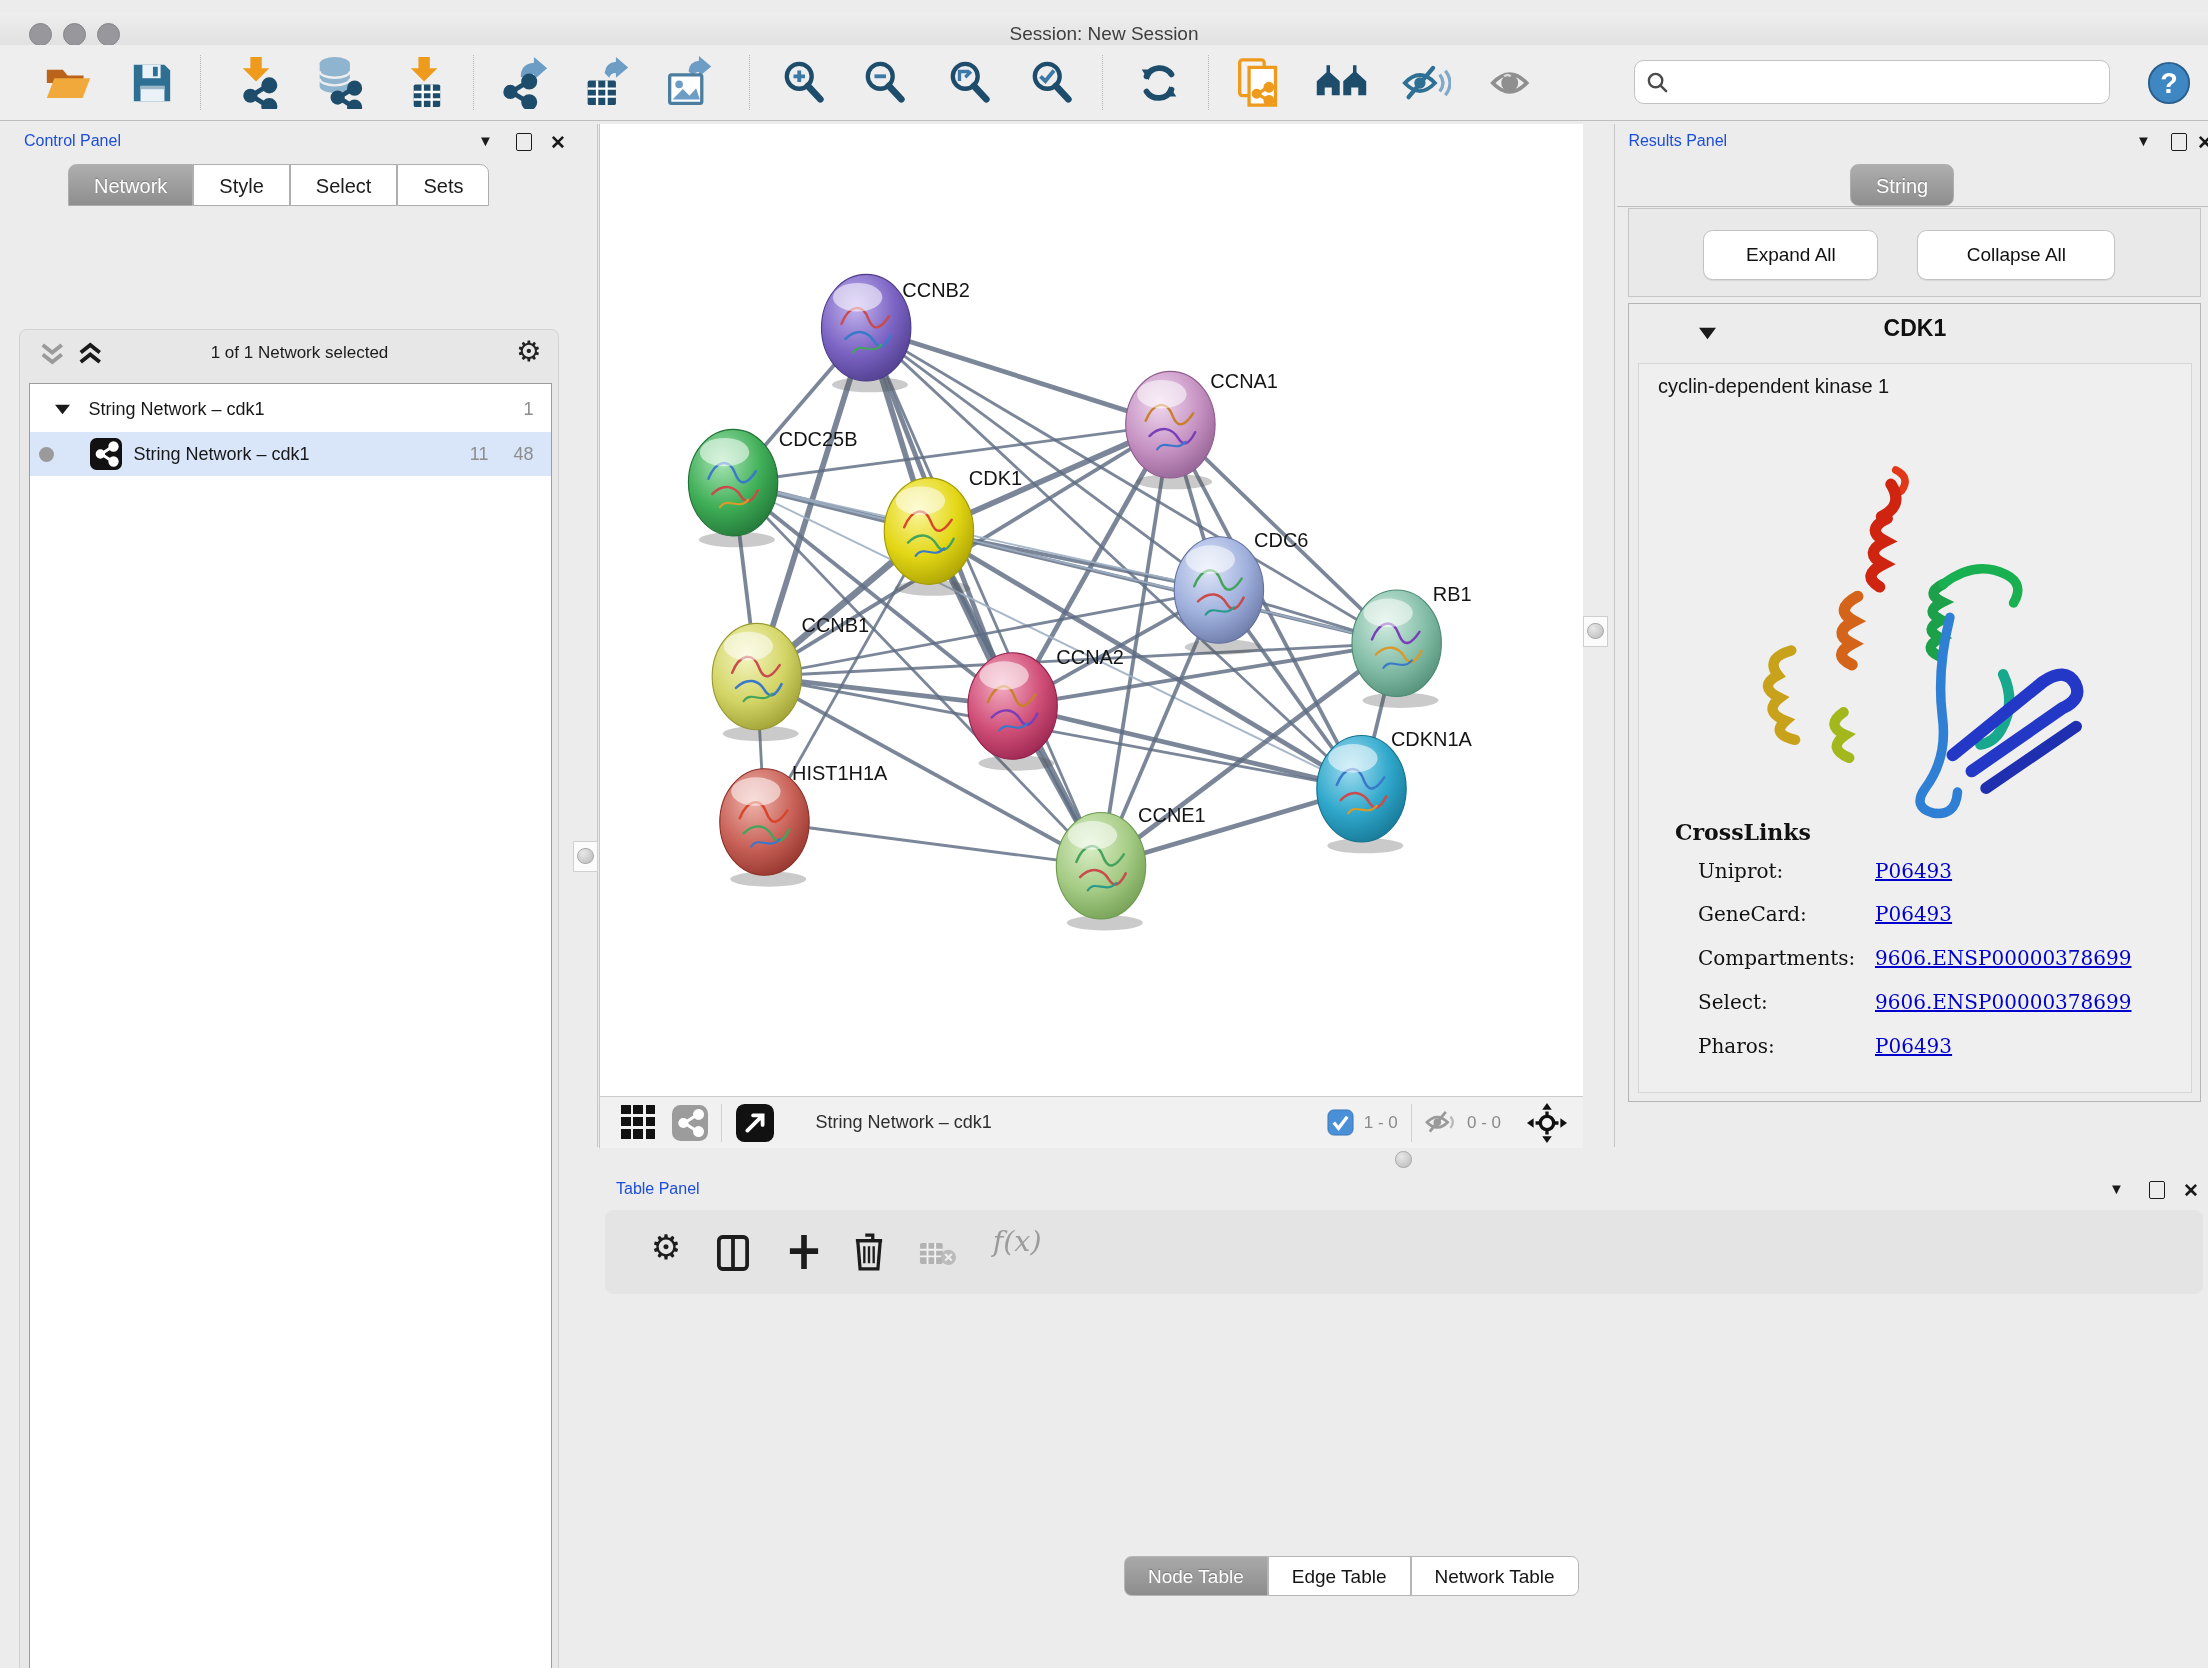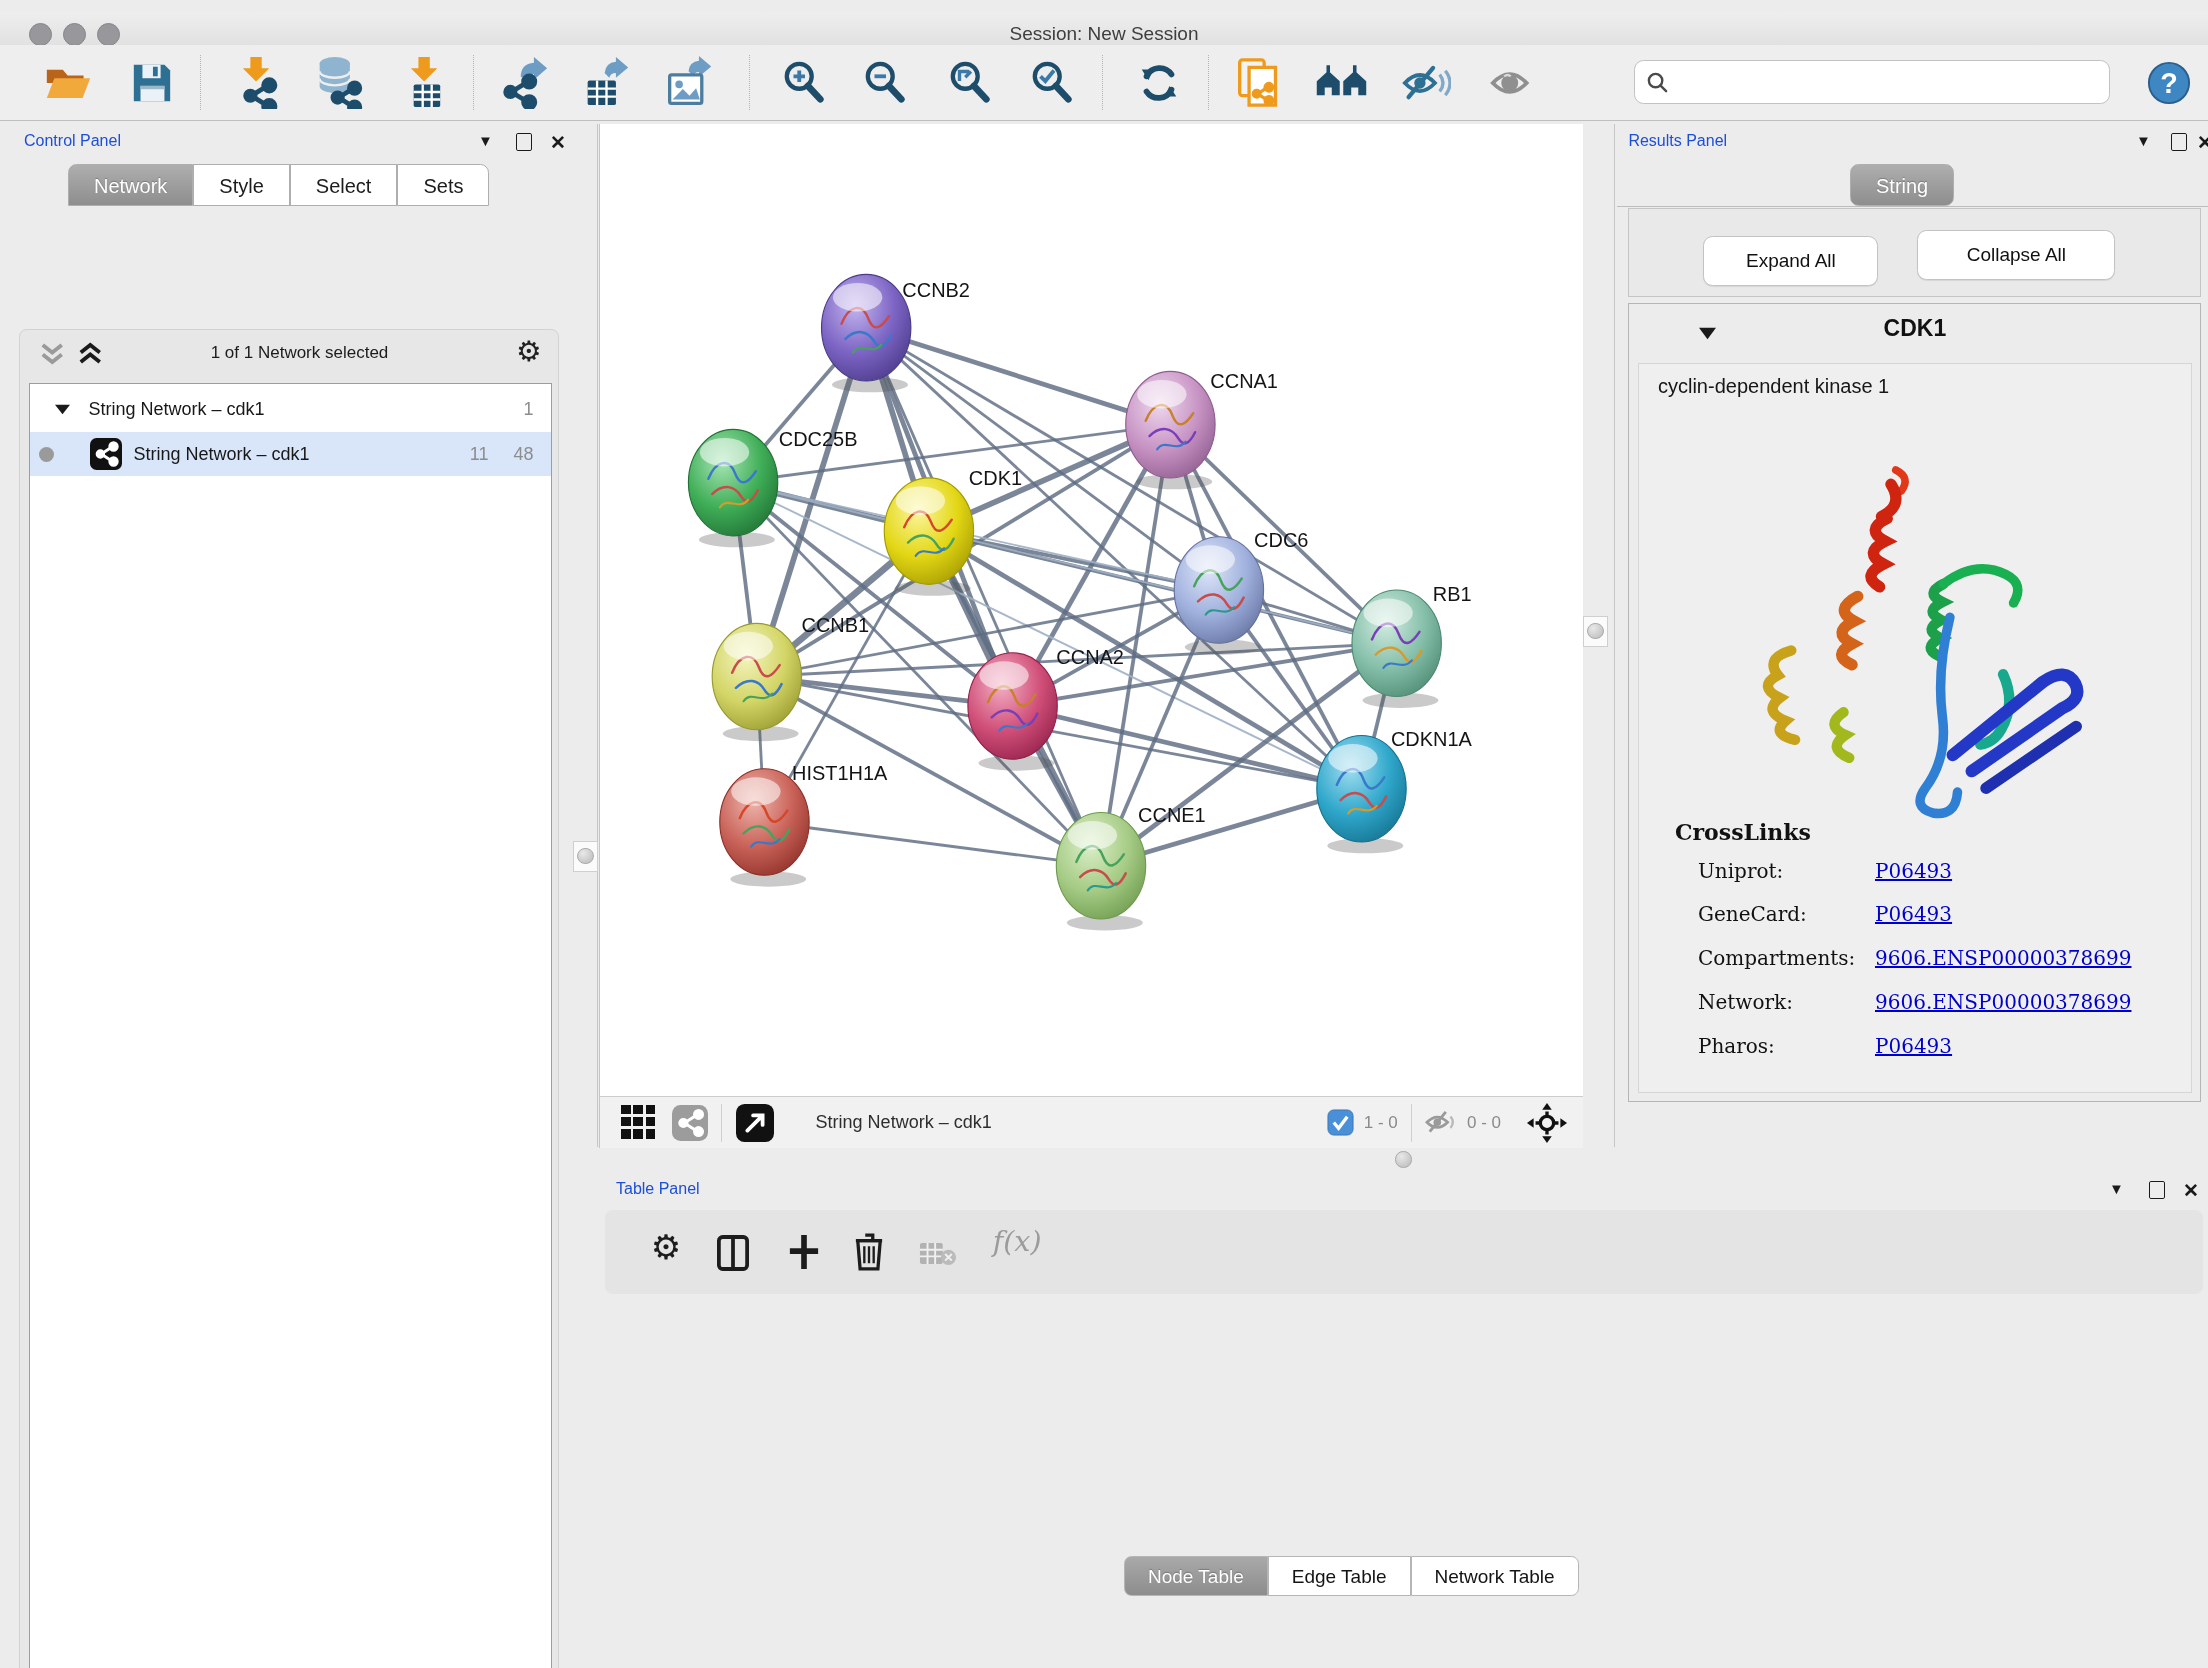--- a/index.html
+++ b/index.html
@@ -604,21 +604,21 @@
 
   <div class="abs" style="left:1617px;top:124px;width:592px;height:1048px">
     <span class="abs panel-title" style="left:11.4px;top:7.6px">Results Panel</span>
     <span class="abs ph-ic" style="left:519px;top:7.6px">▼</span>
     <span class="abs float-box" style="left:554px;top:8.6px"></span>
     <span class="abs ph-ic" style="left:580px;top:6.7px;font-weight:bold;font-size:19px">✕</span>
     <div class="abs" style="left:0;top:82px;width:592px;height:1px;background:#bdbdbd"></div>
     <span class="abs tab sel" style="left:233px;top:40px;border-radius:8.6px">String</span>
 
     <div class="rp-box1 abs" style="left:11.4px;top:84px">
-      <div class="mbtn abs" style="left:74px;top:27px;width:173px;height:48px">Expand All</div>
+      <div class="mbtn abs" style="left:74px;top:21px;width:173px;height:48px">Expand All</div>
       <div class="mbtn abs" style="left:288px;top:21px;width:196px;height:48px">Collapse All</div>
     </div>
 
     <div class="rp-box2 abs" style="left:11.4px;top:179px">
       <svg class="abs" style="left:68px;top:21px" width="21" height="17" viewBox="0 0 22 18">
           <path d="M2 3 L20 3 11 15z" fill="#1a1a1a"></path>
         </svg>
       <span class="abs" style="left:0;top:11.4px;width:100%;text-align:center;font-size:23px;font-weight:bold;color:#111">CDK1</span>
       <div class="rp-inner">
         <span class="abs" style="left:19px;top:11.4px;font-size:20px;color:#161616">cyclin-dependent kinase 1</span>
@@ -638,21 +638,21 @@
           </g>
         </svg>
         <span class="abs xl-row" style="left:36px;top:455px;font-weight:bold;font-size:22px">CrossLinks</span>
         <div>
             <span class="xl-row" style="left: 59px; top: 495px;">Uniprot:</span>
             <span class="xl-row xl-link" style="left: 236px; top: 495px;">P06493</span>
             <span class="xl-row" style="left: 59px; top: 538px;">GeneCard:</span>
             <span class="xl-row xl-link" style="left: 236px; top: 538px;">P06493</span>
             <span class="xl-row" style="left: 59px; top: 582px;">Compartments:</span>
             <span class="xl-row xl-link" style="left: 236px; top: 582px;">9606.ENSP00000378699</span>
-            <span class="xl-row" style="left: 59px; top: 626px;">Network:</span>
+            <span class="xl-row" style="left: 59px; top: 626px;">Select:</span>
             <span class="xl-row xl-link" style="left: 236px; top: 626px;">9606.ENSP00000378699</span>
             <span class="xl-row" style="left: 59px; top: 670px;">Pharos:</span>
             <span class="xl-row xl-link" style="left: 236px; top: 670px;">P06493</span>
           </div>
       </div>
     </div>
   </div>
 
 
 </div>

